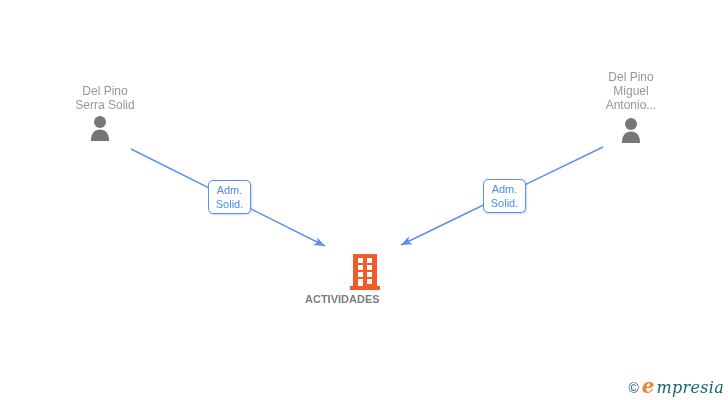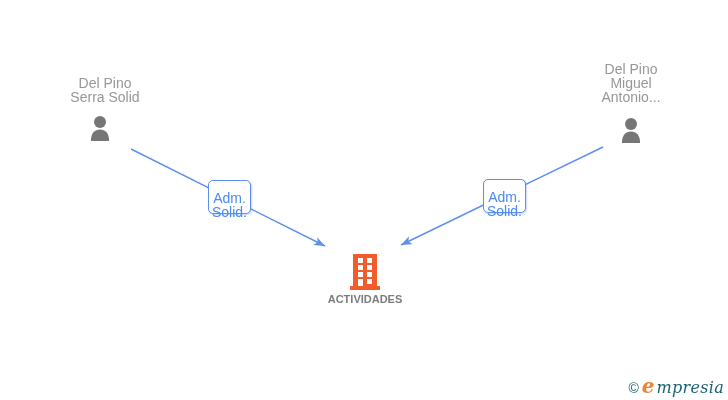--- a/index.html
+++ b/index.html
@@ -32,59 +32,60 @@
   .edges-layer line {
     stroke: var(--edge-blue);
     stroke-width: 1.4;
   }
   .arrowhead-shape { fill: var(--edge-blue); }
 
   .person-name {
     position: absolute;
     width: 120px;
     text-align: center;
-    font-size: 14px;
+    font-size: 12px;
     line-height: 14px;
     color: var(--name-gray);
+    margin-top: 8px;
   }
   .person-name-left { left: 45px; top: 76px; }
   .person-name-right { left: 571px; top: 62px; }
 
   .person-icon { position: absolute; }
   .person-icon-left  { left: 86px;  top: 115px; }
   .person-icon-right { left: 617px; top: 117px; }
   .person-icon path, .person-icon circle { fill: var(--person-gray); }
 
   .edge-label {
     position: absolute;
     width: 43px;
     height: 34px;
     background: #ffffff;
     border: 1.5px solid var(--edge-blue);
     border-radius: 5px;
     box-shadow: 1px 1px 2px rgba(93,143,238,0.35);
     color: var(--label-text-blue);
-    font-size: 14px;
+    font-size: 11px;
     line-height: 14px;
     text-align: center;
-    padding-top: 10px;
+    padding-top: 2px;
     cursor: pointer;
   }
   .edge-label-left  { left: 208px; top: 180px; }
   .edge-label-right { left: 483px; top: 179px; }
 
   .building-icon { position: absolute; left: 349px; top: 254px; }
   .building-icon .bld { fill: var(--building-orange); }
   .building-icon .win { fill: #ffffff; }
 
   .company-name {
     position: absolute;
     left: 305px; top: 292px;
     width: 120px;
-    text-align: center;
+    text-align: left;
     font-size: 11px;
     font-weight: bold;
     line-height: 14.5px;
     color: var(--company-text-gray);
   }
 
   .footer-logo {
     position: absolute;
     right: 4px; bottom: 2px;
     display: flex;

